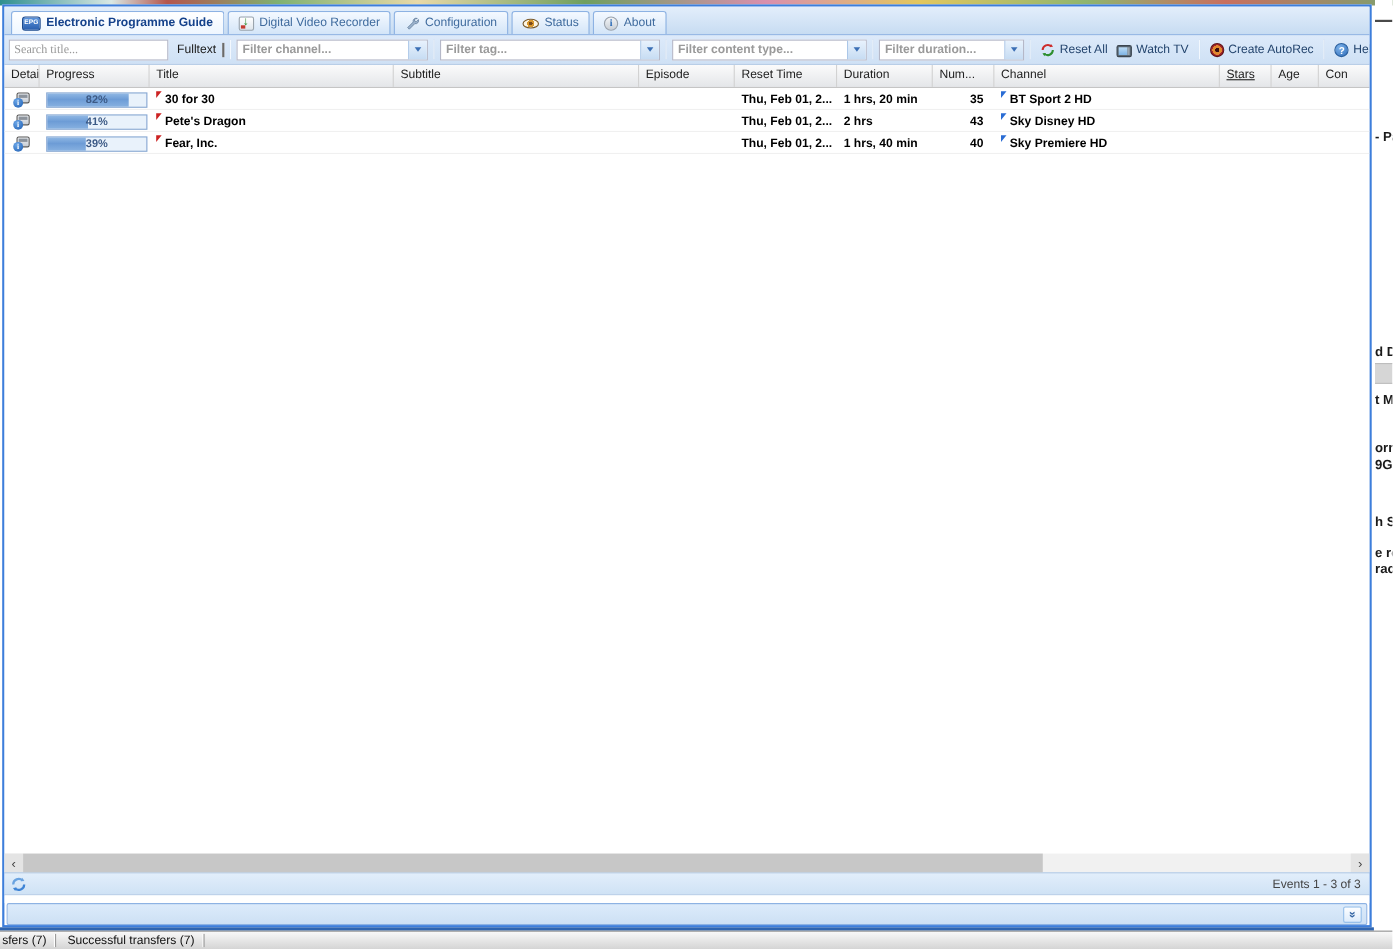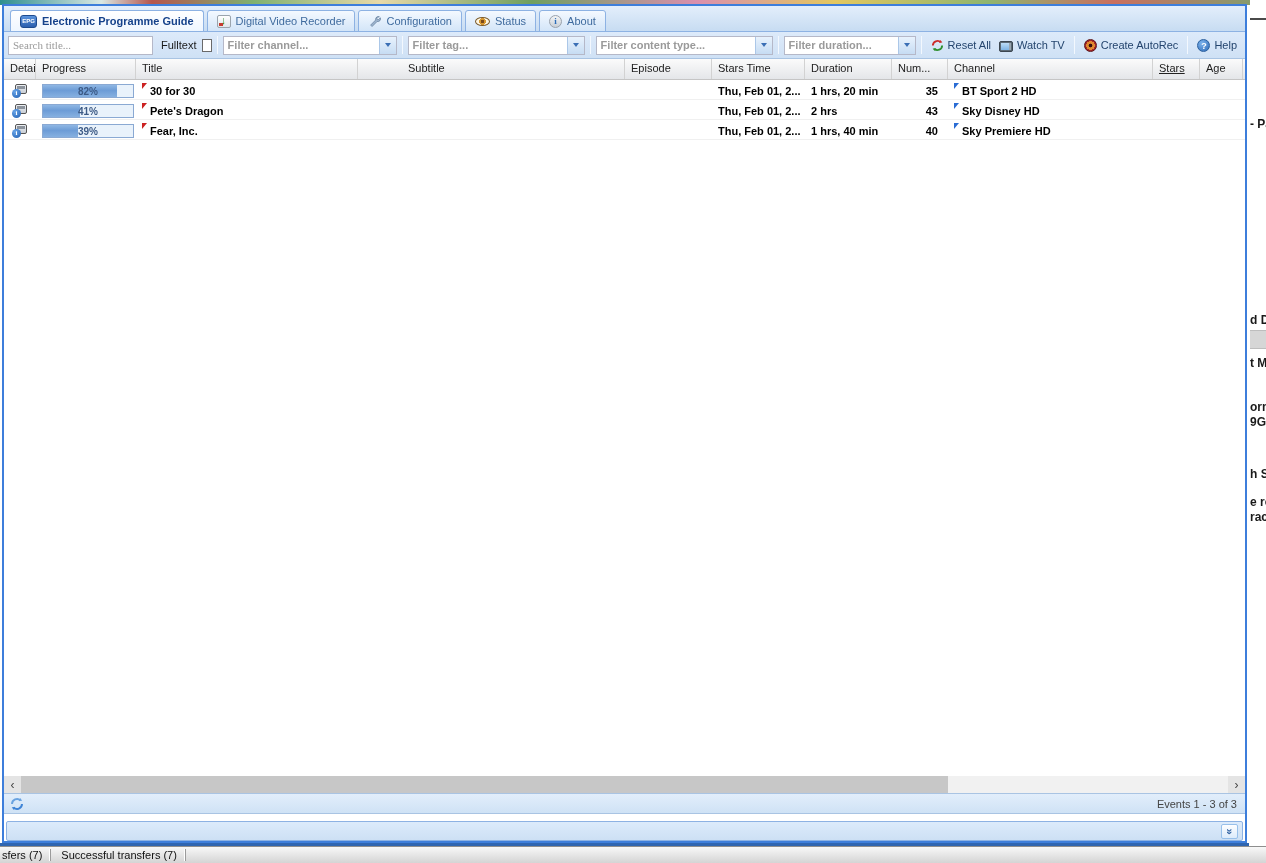--- a/index.html
+++ b/index.html
@@ -44,21 +44,21 @@
   .combo .trigger .arr { width:0; height:0; border-left:3px solid transparent; border-right:3px solid transparent; border-top:4px solid #3b6fb5; }
   .fulltext-label { margin:0 6px 0 8px; color:#1a1a1a; }
   .cb { width:13px; height:13px; border:1px solid #6a6a6a; background:#fff; display:inline-block; cursor:pointer; }
   .tb-btn { display:inline-flex; align-items:center; gap:4px; padding:2px 4px; color:#24456e; cursor:pointer; border-radius:2px; flex:0 0 auto; }
 
   
   .grid-header { height:21px; flex:0 0 21px; display:flex; background:linear-gradient(#fbfbfb,#e4e6e9); border-bottom:1px solid #c5c5c5; overflow:hidden; }
   .gh-cell { border-right:1px solid #d2d2d2; padding:3px 0 0 6px; overflow:hidden; white-space:nowrap; color:#222; flex:0 0 auto; }
   .grid-row { height:20px; flex:0 0 20px; display:flex; border-bottom:1px solid #f0f0f0; background:#fff; overflow:hidden; }
   .gr-cell { padding:2px 0 0 6px; overflow:hidden; white-space:nowrap; font-weight:bold; color:#000; flex:0 0 auto; display:flex; align-items:center; }
-  .c-details{width:32px;} .c-progress{width:100px;} .c-title{width:222px;} .c-subtitle{width:223px;margin-left:44px;}
+  .c-details{width:32px;} .c-progress{width:100px;} .c-title{width:222px;} .c-subtitle{width:223px;}
   .c-episode{width:87px;} .c-start{width:93px;} .c-duration{width:87px;} .c-num{width:56px; justify-content:flex-end; padding-right:10px;}
   .c-channel{width:205px;} .c-stars{width:47px;text-decoration:underline;} .c-age{width:43px;} .c-con{width:38px; border-right:none;}
   .gh-cell.c-num{ text-align:left; }
   .grid-body-fill { flex:1 1 auto; background:#fff; }
 
   .pbar { width:92px; height:14px; border:1px solid #8aa9d3; background:#e9f2fb; position:relative; margin-top:1px; }
   .pbar .fill { position:absolute; left:0; top:0; bottom:0; background:linear-gradient(#8fb7e4,#6d9cd6 45%,#86b0e0); }
   .pbar .lbl { position:absolute; inset:0; text-align:center; line-height:13px; font-weight:bold; color:#3c5a86; font-size:10px; }
 
   .flag { width:0; height:0; border-right:5px solid transparent; margin:1px 3px 0 0; flex:0 0 auto; align-self:flex-start; }
@@ -168,21 +168,21 @@
       <span class="fulltext-label">Fulltext</span>
       <span class="cb"></span>
       <span class="tb-sep"></span>
       <div class="combo" style="width:174px">
         <span class="ph">Filter channel...</span>
         <span class="trigger">
             <span class="arr"></span>
           </span>
       </div>
       <span class="tb-sep"></span>
-      <div class="combo" style="width:177px">
+      <div class="combo" style="width:200px">
         <span class="ph">Filter tag...</span>
         <span class="trigger">
             <span class="arr"></span>
           </span>
       </div>
       <span class="tb-sep"></span>
       <div class="combo" style="width:177px">
         <span class="ph">Filter content type...</span>
         <span class="trigger">
             <span class="arr"></span>
@@ -222,21 +222,21 @@
         <span>Help</span>
       </div>
     </div>
 
     <div class="grid-header">
       <div class="gh-cell c-details">Details</div>
       <div class="gh-cell c-progress">Progress</div>
       <div class="gh-cell c-title">Title</div>
       <div class="gh-cell c-subtitle">Subtitle</div>
       <div class="gh-cell c-episode">Episode</div>
-      <div class="gh-cell c-start">Stars Time</div>
+      <div class="gh-cell c-start">Reset Time</div>
       <div class="gh-cell c-duration">Duration</div>
       <div class="gh-cell c-num" style="justify-content:flex-start;padding-left:6px">Num...</div>
       <div class="gh-cell c-channel">Channel</div>
       <div class="gh-cell c-stars">Stars</div>
       <div class="gh-cell c-age">Age</div>
       <div class="gh-cell c-con">Con</div>
     </div>
 
     <div class="grid-row">
       <div class="gr-cell c-details">

